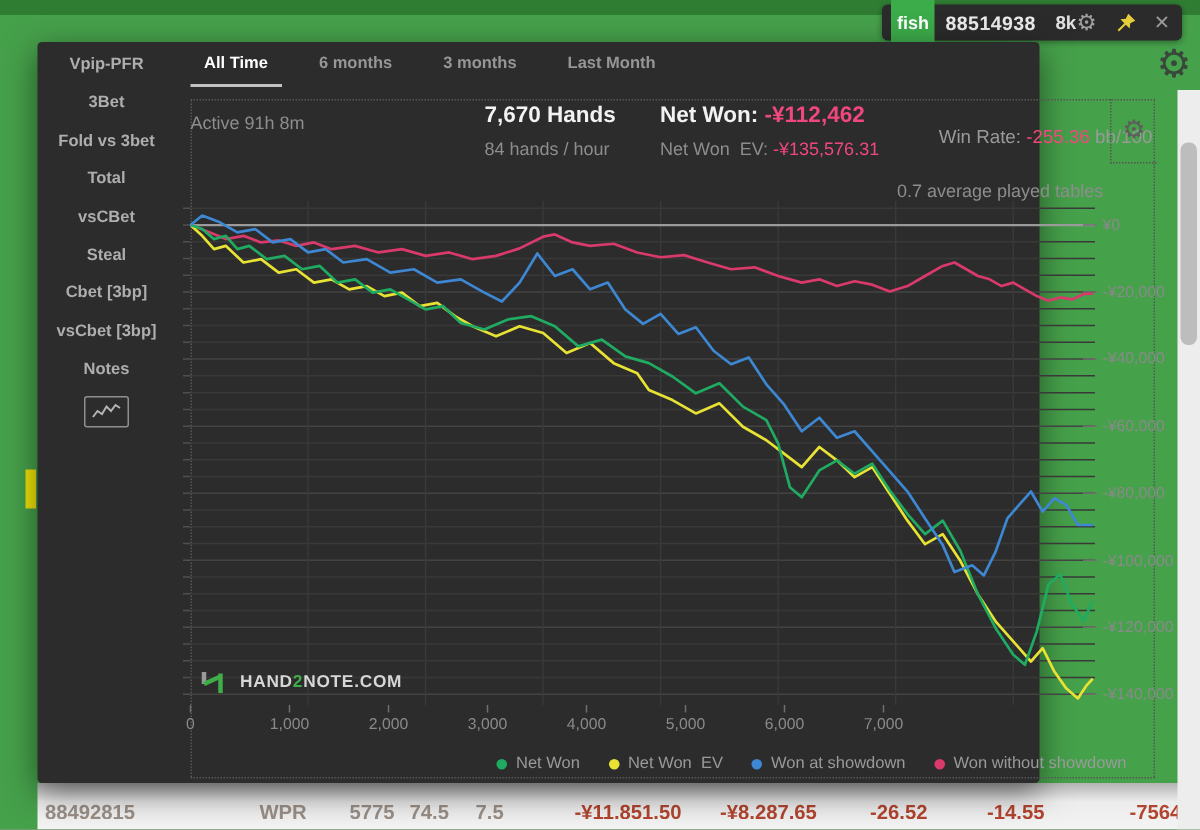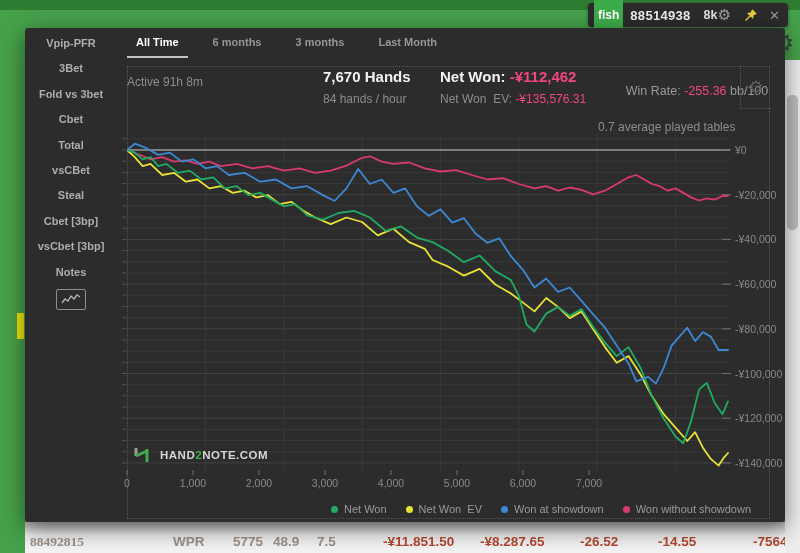--- a/index.html
+++ b/index.html
@@ -20,21 +20,21 @@
   
   .topbar{position:absolute;left:588px;top:3px;width:200px;height:24px;background:#2b2b2b;border-radius:4px;
     display:flex;align-items:center;padding:0 8px 0 6px;box-sizing:border-box;box-shadow:0 1px 4px rgba(0,0,0,.4);}
   .fish{background:#3cab4a;color:#fff;font-size:12px;font-weight:bold;border-radius:3px;padding:16px 4px;line-height:1;}
   .pid{color:#ececec;font-size:13px;font-weight:bold;margin-left:7px;letter-spacing:.3px;}
   .pk{color:#e0e0e0;font-size:12.5px;font-weight:bold;margin-left:13px;}
   .tb-gear{margin-left:auto;font-family:"DejaVu Sans",sans-serif;font-size:15px;color:#a0a0a0;line-height:1;cursor:pointer;}
   .tb-pin{margin-left:12px;width:15px;height:15px;display:inline-block;}
   .tb-close{margin-left:11px;font-family:"DejaVu Sans",sans-serif;font-size:13px;color:#9a9a9a;cursor:pointer;}
   
-  .popup{position:absolute;left:25px;top:28px;width:760px;height:494px;background:#2c2c2c;border-radius:3px;
+  .popup{position:absolute;left:25px;top:28px;width:668px;height:494px;background:#2c2c2c;border-radius:3px;
     box-shadow:0 6px 22px rgba(0,0,0,.5);}
   
   .sidebar{position:absolute;left:0;top:0;width:92px;height:494px;padding-top:3px;box-sizing:border-box;}
   .side-item{height:25.4px;line-height:25.4px;text-align:center;color:#aeaeae;font-size:11px;font-weight:bold;cursor:pointer;}
   .side-icon{width:28px;height:19px;margin:4px auto 0;border:1px solid #8f8f8f;border-radius:2px;
     display:flex;align-items:center;justify-content:center;cursor:pointer;}
   
   .tabs{position:absolute;left:92px;top:0;height:30px;display:flex;align-items:stretch;padding-left:10px;}
   .tab{color:#969696;font-size:11px;font-weight:bold;line-height:28px;padding:0 9px;margin-right:16px;cursor:pointer;}
   .tab.active{color:#ffffff;border-bottom:2px solid #c2c2c2;}
@@ -68,24 +68,24 @@
 </style>
 </head>
 <body>
 
 <div class="screen">
   <div class="green-top"></div>
   <span class="bg-gear">⚙</span>
 
   <div class="bottom-strip">
     <div class="bottom-row" id="bottomRow">
-        <span style="left: 5px; font-family: Liberation Serif, serif;">88492815</span>
+        <span style="left: 5px;">88492815</span>
         <span style="left: 148px;">WPR</span>
         <span style="left: 208px;">5775</span>
-        <span style="left: 248px;">48.9</span>
+        <span style="left: 248px;">74.5</span>
         <span style="left: 292px;">7.5</span>
         <span class="neg" style="left: 358px;">-¥11,851.50</span>
         <span class="neg" style="left: 455px;">-¥8,287.65</span>
         <span class="neg" style="left: 555px;">-26.52</span>
         <span class="neg" style="left: 633px;">-14.55</span>
         <span class="neg" style="left: 728px;">-7564</span>
       </div>
   </div>
 
   <div class="scrollbar">
@@ -105,21 +105,20 @@
       </svg>
     </span>
     <span class="tb-close">✕</span>
   </div>
 
   <div class="popup">
     <div class="sidebar" id="sidebar">
         <div class="side-item">Vpip-PFR</div>
         <div class="side-item">3Bet</div>
         <div class="side-item">Fold vs 3bet</div>
-        <div class="side-item">Cbet</div>
         <div class="side-item">Total</div>
         <div class="side-item">vsCBet</div>
         <div class="side-item">Steal</div>
         <div class="side-item">Cbet [3bp]</div>
         <div class="side-item">vsCbet [3bp]</div>
         <div class="side-item">Notes</div>
         <div class="side-icon">
           <svg width="20" height="12" viewBox="0 0 20 12">
             <polyline points="1,10 4,6 7,8 10,3 13,6 16,2 19,4" fill="none" stroke="#b5b5b5" stroke-width="1.3"></polyline>
           </svg>

